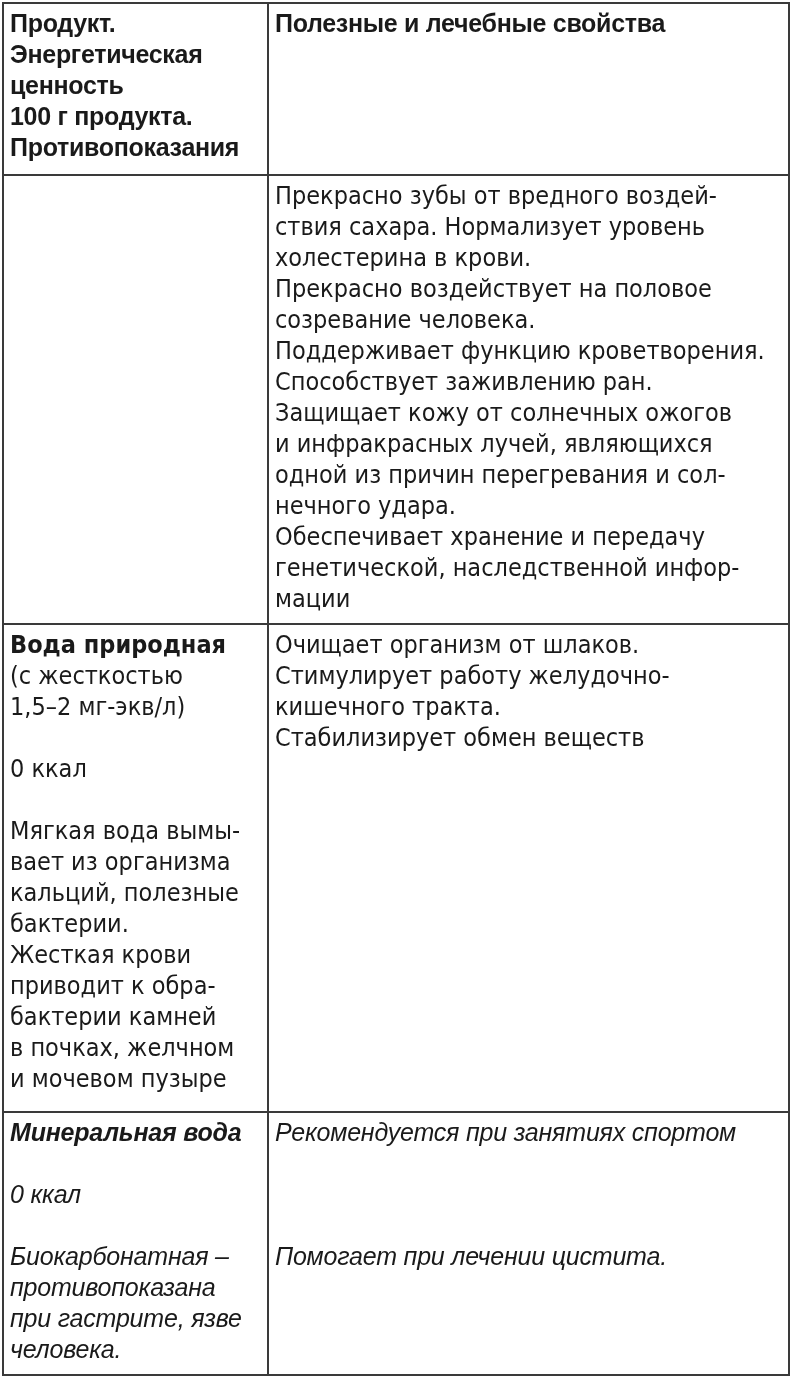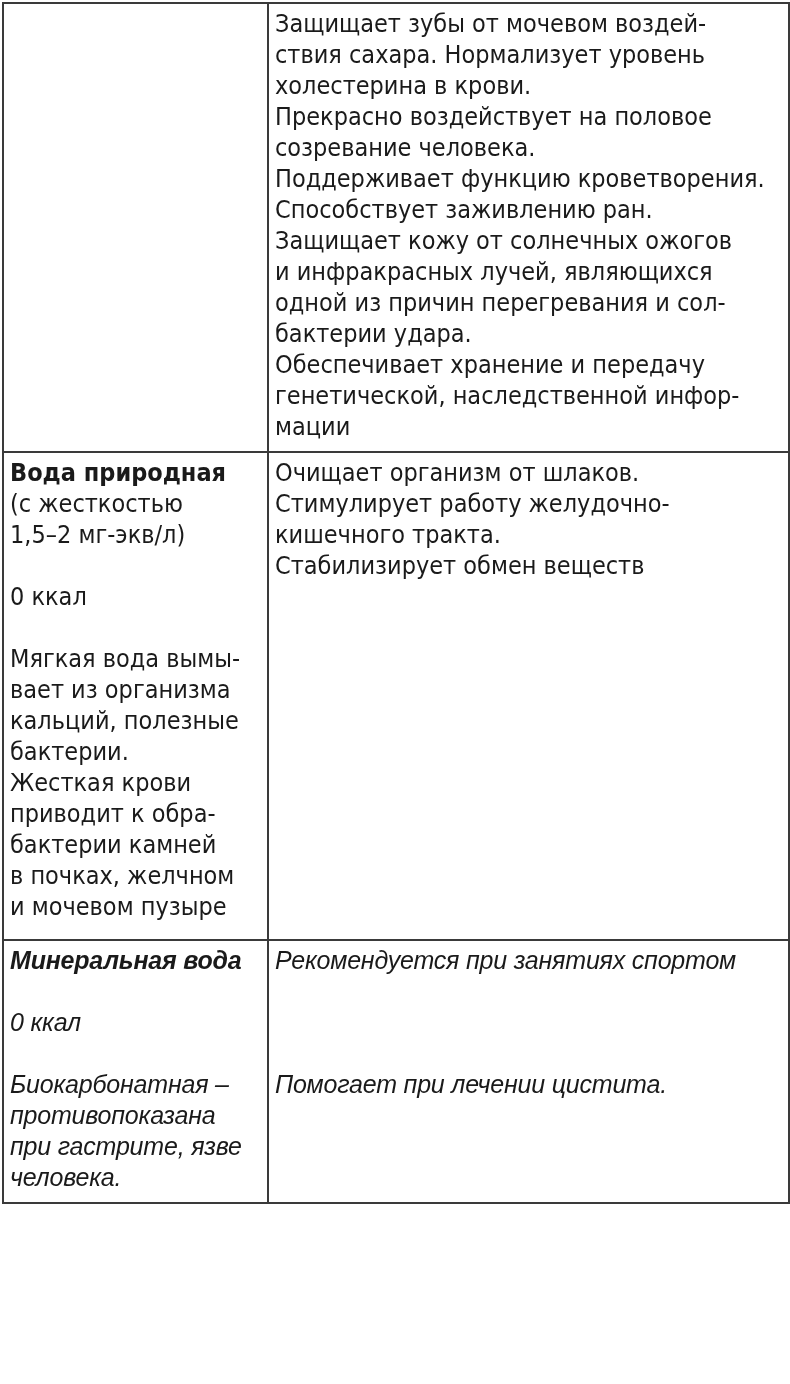--- a/index.html
+++ b/index.html
@@ -20,35 +20,47 @@
 </style>
 </head>
 <body>
 
 <table class="doc">
   <colgroup>
       <col class="c1">
       <col class="c2">
     </colgroup>
   <tbody>
+      <tr class="hdr">
+    <td>
+      <span class="line">Продукт.</span>
+      <span class="line">Энергетическая</span>
+      <span class="line">ценность</span>
+      <span class="line">100 г продукта.</span>
+      <span class="line">Противопоказания</span>
+    </td>
+    <td>
+      <span class="line">Полезные и лечебные свойства</span>
+    </td>
+  </tr>
 
   <tr class="r2">
     <td></td>
     <td>
-      <span class="line">Защищает зубы от мочевом воздей-</span>
+      <span class="line">Прекрасно зубы от вредного воздей-</span>
       <span class="line">ствия сахара. Нормализует уровень</span>
       <span class="line">холестерина в крови.</span>
       <span class="line">Прекрасно воздействует на половое</span>
       <span class="line">созревание человека.</span>
       <span class="line">Поддерживает функцию кроветворения.</span>
       <span class="line">Способствует заживлению ран.</span>
       <span class="line">Защищает кожу от солнечных ожогов</span>
       <span class="line">и инфракрасных лучей, являющихся</span>
       <span class="line">одной из причин перегревания и сол-</span>
-      <span class="line">бактерии удара.</span>
+      <span class="line">нечного удара.</span>
       <span class="line">Обеспечивает хранение и передачу</span>
       <span class="line">генетической, наследственной инфор-</span>
       <span class="line">мации</span>
     </td>
   </tr>
 
   <tr class="r3">
     <td>
       <span class="line bold">Вода природная</span>
       <span class="line">(с жесткостью</span>

